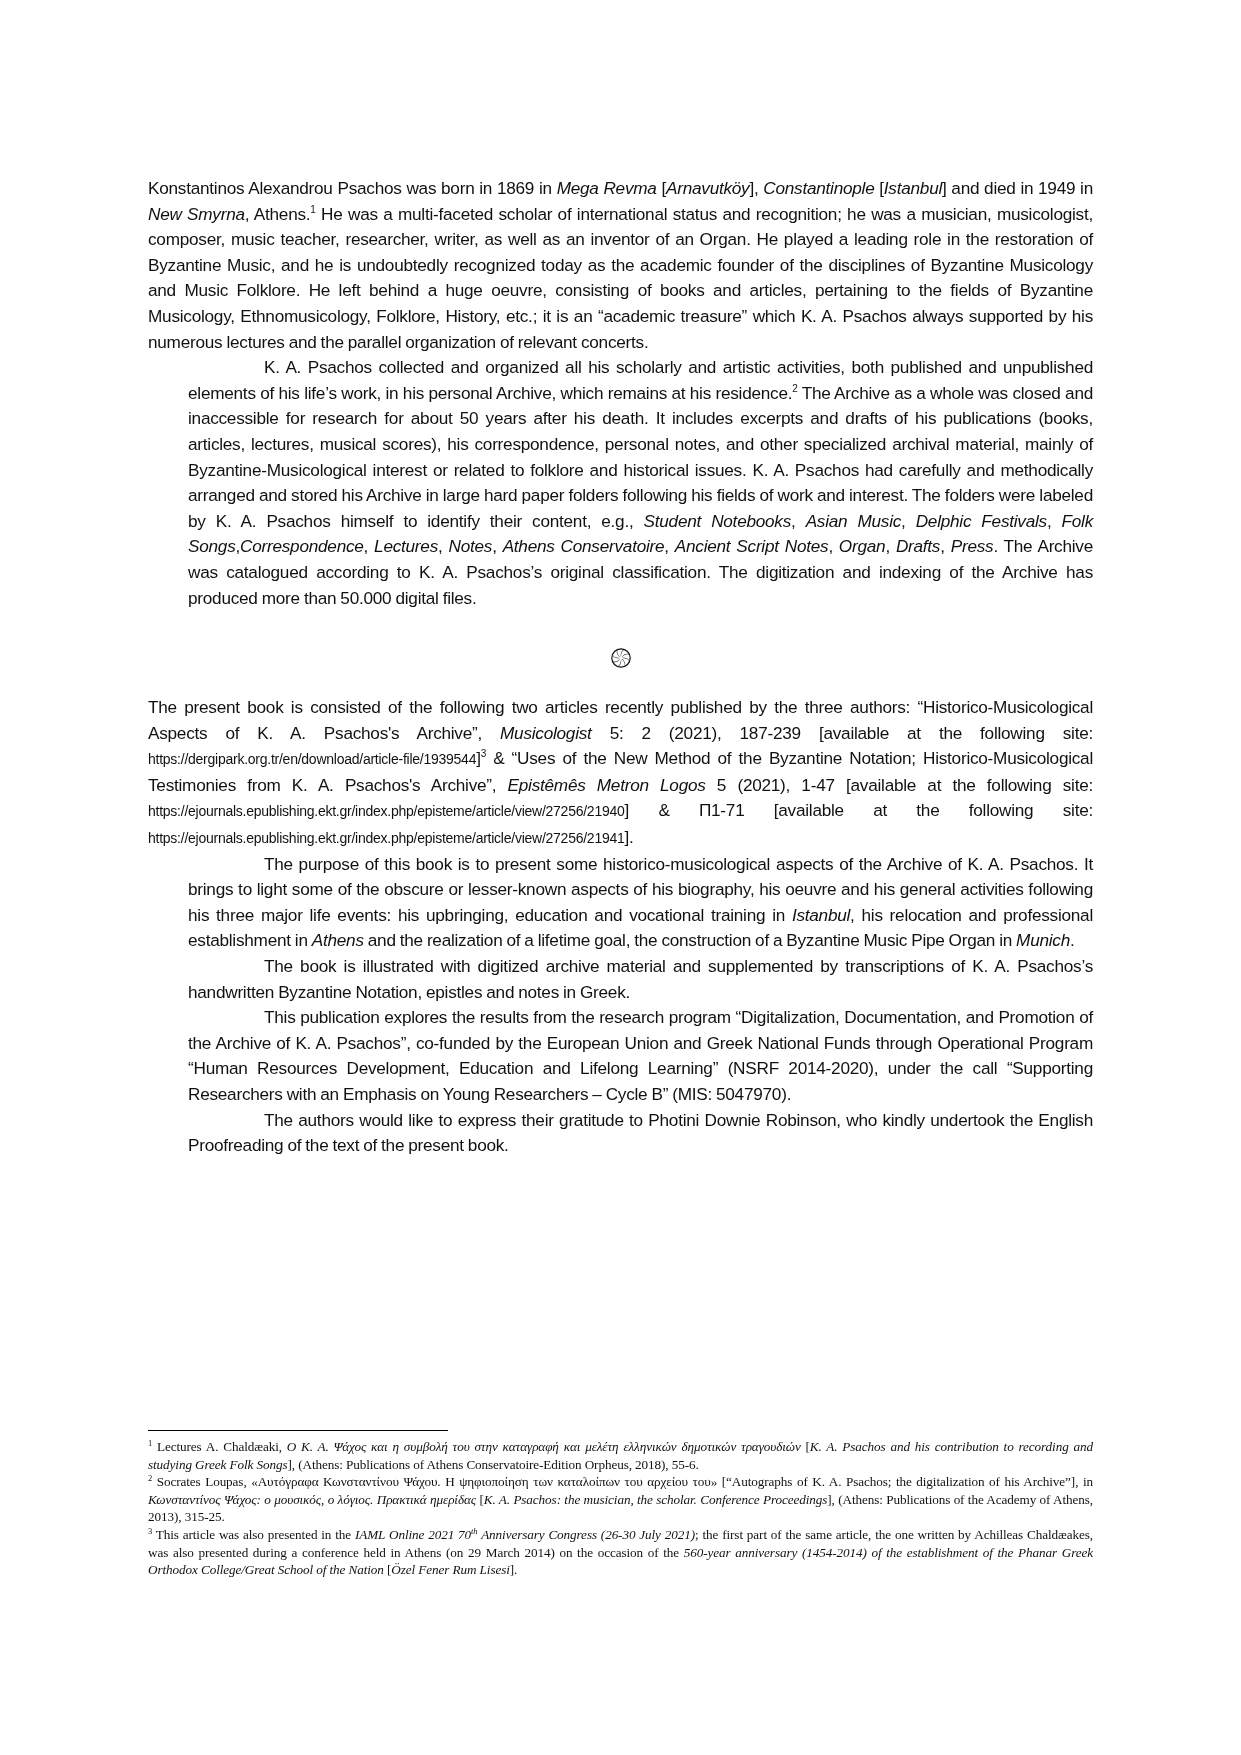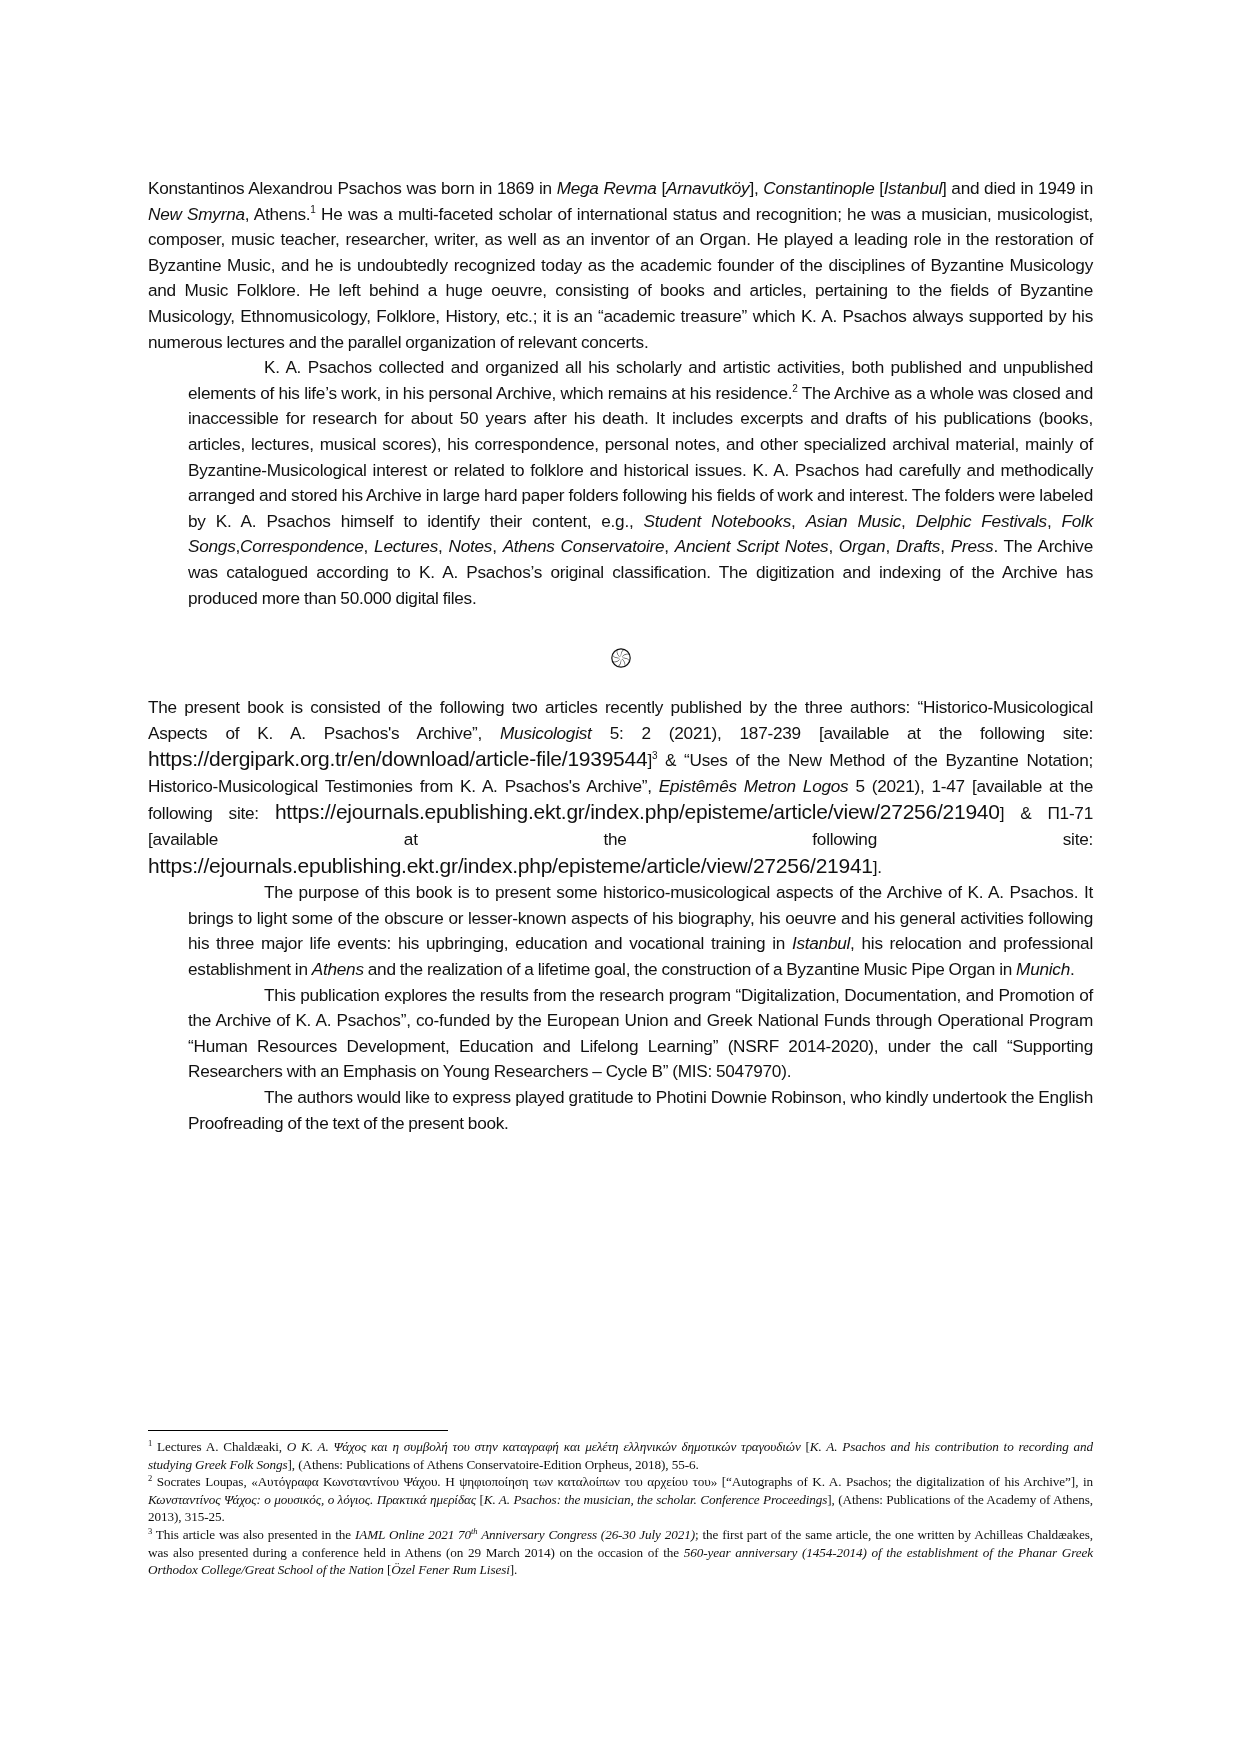--- a/index.html
+++ b/index.html
@@ -27,21 +27,21 @@
       text-align: justify;
       letter-spacing: -0.25px;
       word-spacing: -0.5px;
       margin: 0;
     }
     .body-text.indent {
       text-indent: 76px;
       margin-left: 40px;
     }
     .body-text .url {
-      font-size: 21px;
+      font-size: 14px;
     }
     sup {
       font-size: 10px;
       line-height: 0;
       vertical-align: 7px;
     }
     .divider-ornament {
       text-align: center;
       height: 64px;
       line-height: 64px;
@@ -108,22 +108,23 @@
         </g>
         <circle r="9.2" fill="none" stroke="#111" stroke-width="1.2"></circle>
         <circle r="1.5" fill="#fff"></circle>
       </svg>
     </span>
   </div>
 
   <div class="section-2" id="section2">
       <p class="body-text"><span>The present book is consisted of the following two articles recently published by the three authors: “Historico-Musicological Aspects of K. A. Psachos's Archive”, </span><i>Musicologist</i><span> 5: 2 (2021), 187-239 [available at the following site: </span><span class="url">https://dergipark.org.tr/en/download/article-file/1939544</span><span>]</span><sup>3</sup><span> &amp; “Uses of the New Method of the Byzantine Notation; Historico-Musicological Testimonies from K. A. Psachos's Archive”, </span><i>Epistêmês Metron Logos</i><span> 5 (2021), 1-47 [available at the following site: </span><span class="url">https://ejournals.epublishing.ekt.gr/index.php/episteme/article/view/27256/21940</span><span>] &amp; Π1-71 [available at the following site: </span><span class="url">https://ejournals.epublishing.ekt.gr/index.php/episteme/article/view/27256/21941</span><span>].</span></p>
       <p class="body-text indent"><span>The purpose of this book is to present some historico-musicological aspects of the Archive of K. A. Psachos. It brings to light some of the obscure or lesser-known aspects of his biography, his oeuvre and his general activities following his three major life events: his upbringing, education and vocational training in </span><i>Istanbul</i><span>, his relocation and professional establishment in </span><i>Athens</i><span> and the realization of a lifetime goal, the construction of a Byzantine Music Pipe Organ in </span><i>Munich</i><span>.</span></p>
+      <p class="body-text indent"><span>The book is illustrated with digitized archive material and supplemented by transcriptions of K. A. Psachos’s handwritten Byzantine Notation, epistles and notes in Greek.</span></p>
       <p class="body-text indent"><span>This publication explores the results from the research program “Digitalization, Documentation, and Promotion of the Archive of K. A. Psachos”, co-funded by the European Union and Greek National Funds through Operational Program “Human Resources Development, Education and Lifelong Learning” (NSRF 2014-2020), under the call “Supporting Researchers with an Emphasis on Young Researchers – Cycle B” (MIS: 5047970).</span></p>
-      <p class="body-text indent"><span>The authors would like to express played gratitude to Photini Downie Robinson, who kindly undertook the English Proofreading of the text of the present book.</span></p>
+      <p class="body-text indent"><span>The authors would like to express their gratitude to Photini Downie Robinson, who kindly undertook the English Proofreading of the text of the present book.</span></p>
     </div>
 </div>
 
 <div class="footnote-rule"></div>
 <div class="footnotes" id="footnotes">
     <p class="footnote"><sup>1</sup><span> Lectures A. Chaldæaki, </span><i>Ο Κ. Α. Ψάχος και η συμβολή του στην καταγραφή και μελέτη ελληνικών δημοτικών τραγουδιών</i><span> [</span><i>K. A. Psachos and his contribution to recording and studying Greek Folk Songs</i><span>], (Athens: Publications of Athens Conservatoire-Edition Orpheus, 2018), 55-6.</span></p>
     <p class="footnote"><sup>2</sup><span> Socrates Loupas, «Αυτόγραφα Κωνσταντίνου Ψάχου. Η ψηφιοποίηση των καταλοίπων του αρχείου του» [“Autographs of K. A. Psachos; the digitalization of his Archive”], in </span><i>Κωνσταντίνος Ψάχος: ο μουσικός, ο λόγιος. Πρακτικά ημερίδας</i><span> [</span><i>K. A. Psachos: the musician, the scholar. Conference Proceedings</i><span>], (Athens: Publications of the Academy of Athens, 2013), 315-25.</span></p>
     <p class="footnote"><sup>3</sup><span> This article was also presented in the </span><i>IAML Online 2021 70</i><sup style="font-style: italic;">th</sup><i> Anniversary Congress (26-30 July 2021)</i><span>; the first part of the same article, the one written by Achilleas Chaldæakes, was also presented during a conference held in Athens (on 29 March 2014) on the occasion of the </span><i>560-year anniversary (1454-2014) of the establishment of the Phanar Greek Orthodox College/Great School of the Nation</i><span> [</span><i>Özel Fener Rum Lisesi</i><span>].</span></p>
   </div>
 

